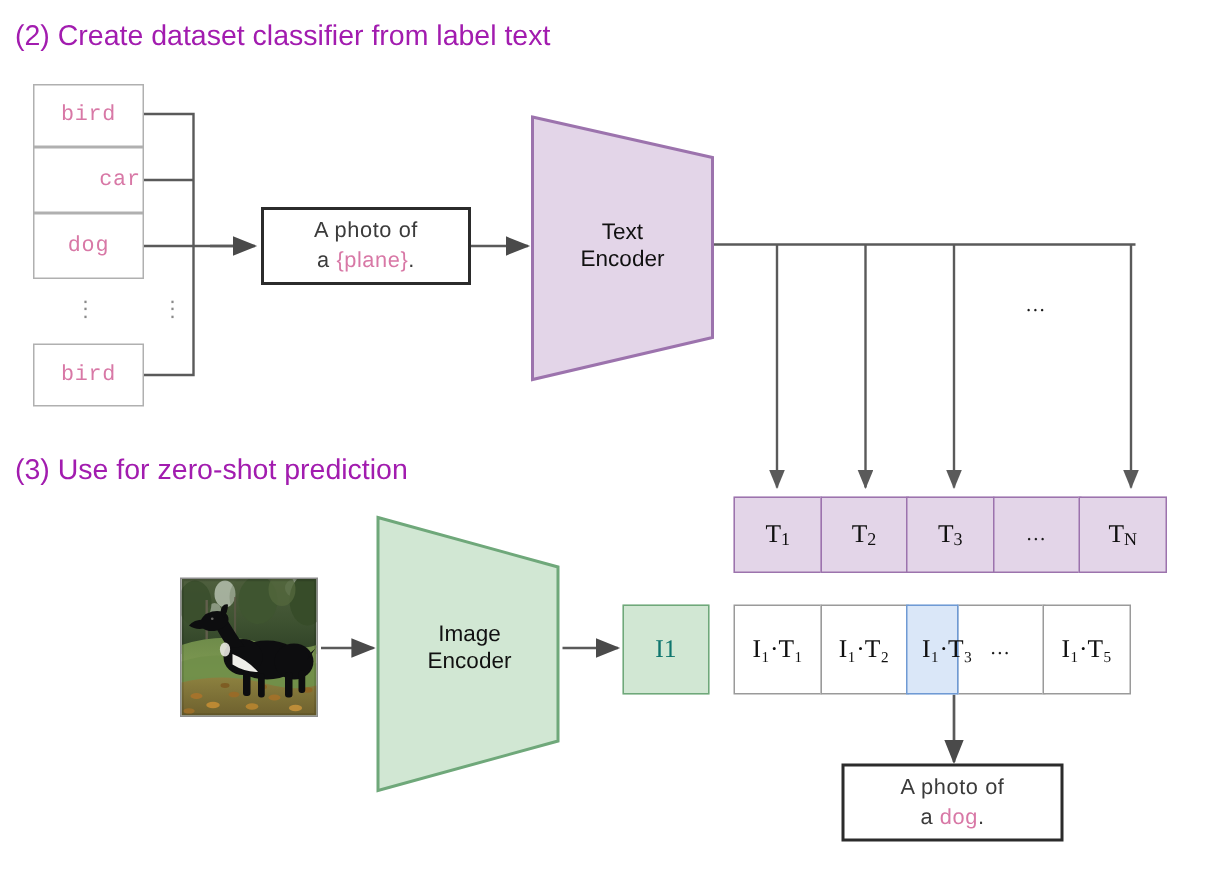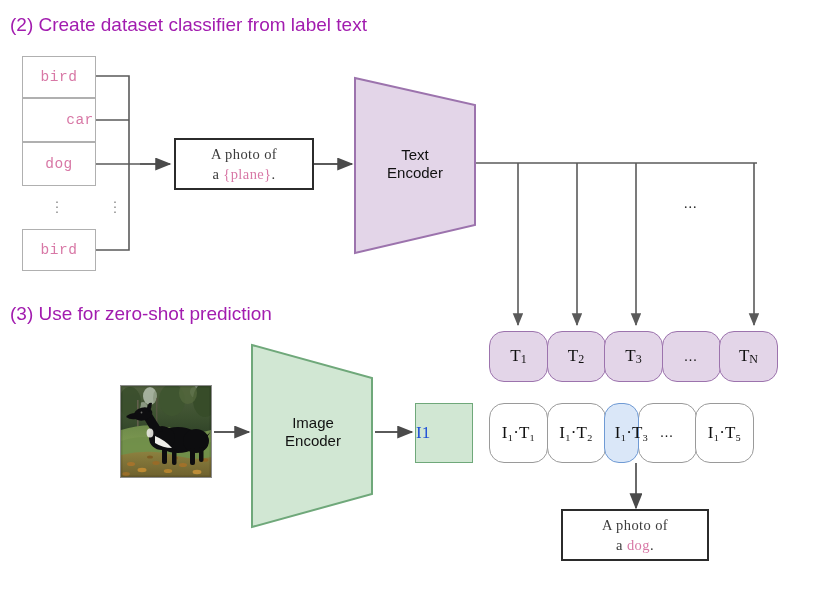--- a/index.html
+++ b/index.html
@@ -54,21 +54,21 @@
     letter-spacing: 0;
     text-align: center;
   }
   .vdots span { display: block; }
 
   
   .prompt-box {
     box-sizing: border-box;
     border: 2px solid #2b2b2b;
     background: #ffffff;
-    font-family: Liberation Serif, serif;
+    font-family: Liberation Sans, sans-serif;
     font-size: 14.5px;
     line-height: 20px;
     color: #3b3b3b;
     display: flex;
     flex-direction: column;
     align-items: center;
     justify-content: center;
     letter-spacing: 0.4px;
   }
   .prompt-box .pink { color: #d878a6; }
@@ -87,21 +87,20 @@
   .cellrow { display: flex; }
   .cell {
     box-sizing: border-box;
     display: flex;
     align-items: center;
     justify-content: center;
     font-family: "Liberation Serif", serif;
     font-size: 17px;
     color: #101010;
     white-space: nowrap;
-    border-radius: 15px;
   }
   .cell.t {
     background: #e3d5e8;
     border: 1.5px solid #9c73ad;
     margin-left: -1.5px;
   }
   .cell.t:first-child { margin-left: 0; }
   .cell.sim {
     background: #ffffff;
     border: 1.5px solid #9a9a9a;
@@ -116,24 +115,24 @@
   }
   .cell .sub { font-size: 12px; vertical-align: -2px; }
   .cell.ell { font-size: 14px; color: #1a1a1a; letter-spacing:1px; }
 
   .ibox {
     box-sizing: border-box;
     background: #d1e7d3;
     border: 1.5px solid #6fa87a;
     display: flex;
     align-items: center;
-    justify-content: flex-start;
+    justify-content: center;
     font-family: "Liberation Serif", serif;
     font-size: 17px;
-    color: #1d4ed8;
+    color: #0f766e;
   }
 
   .ellipsis-free {
     font-family: "Liberation Serif", serif;
     font-size: 14px;
     color: #1a1a1a;
     letter-spacing: 1px;
   }
 
   svg.ovl {

